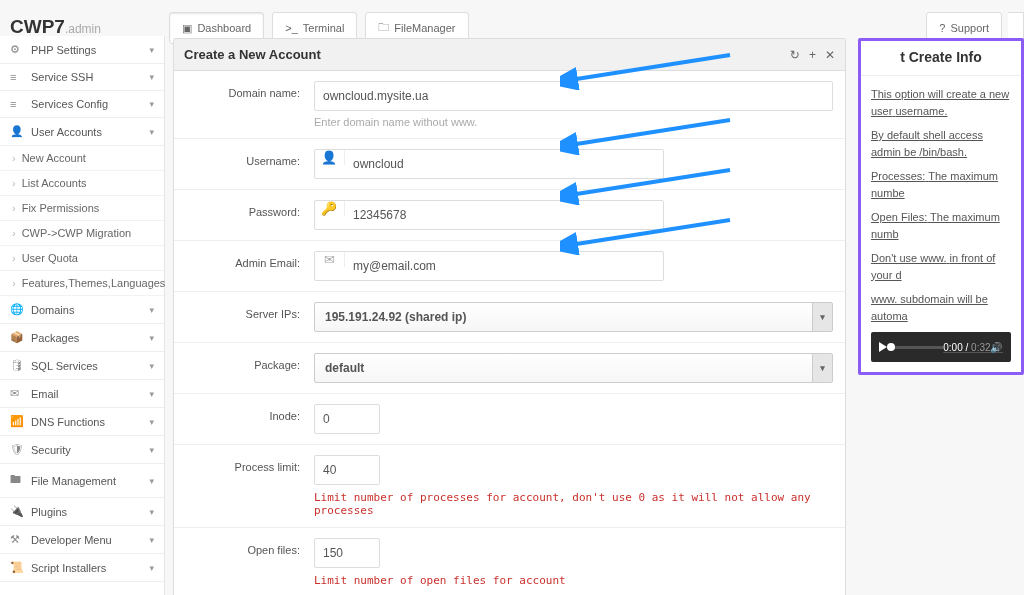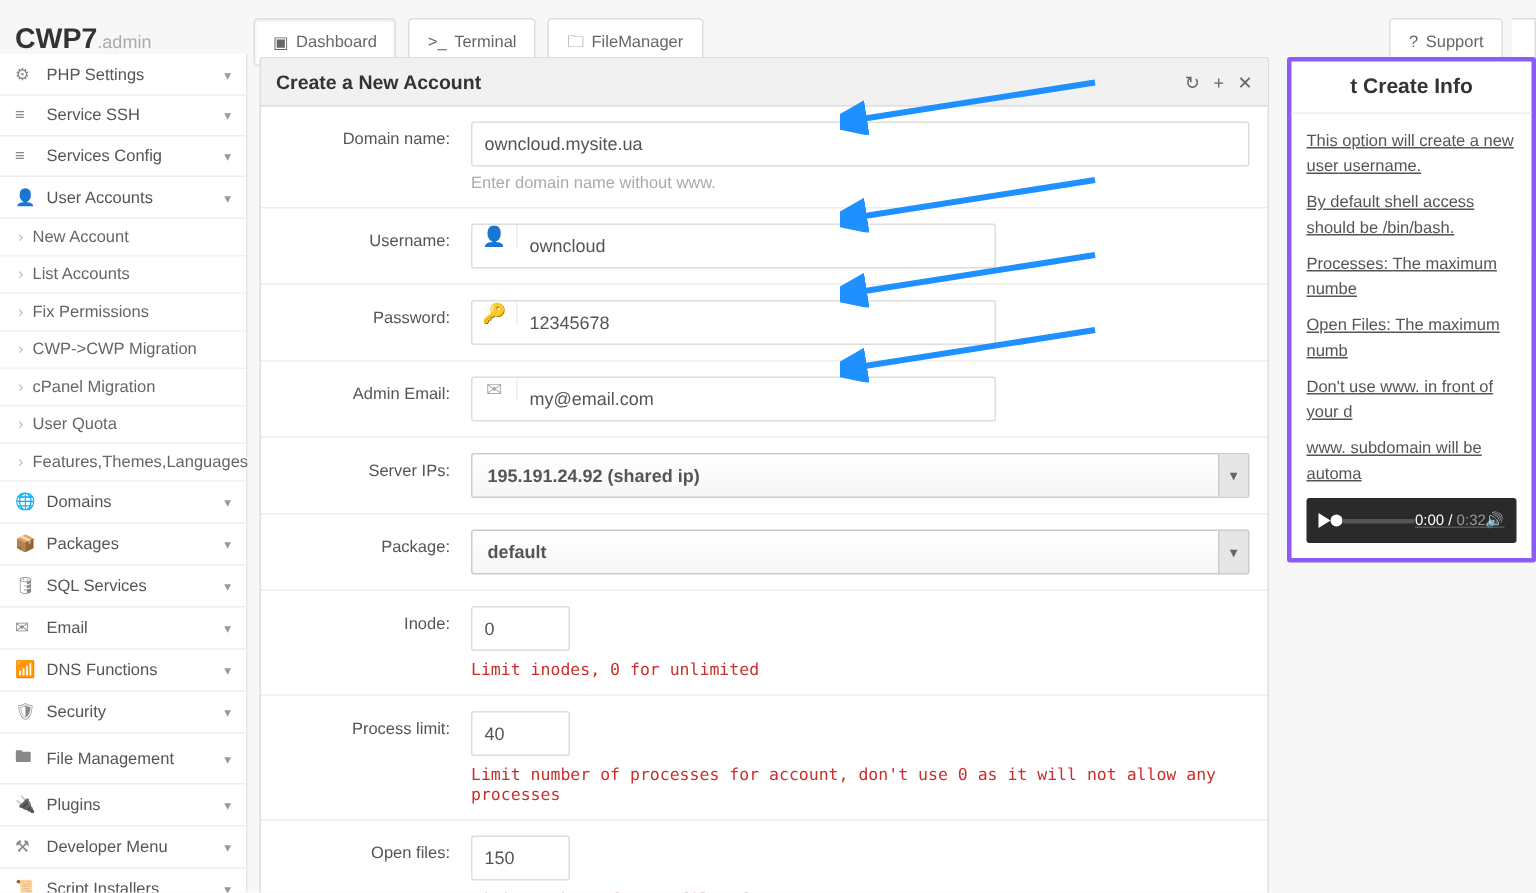--- a/index.html
+++ b/index.html
@@ -98,21 +98,20 @@
       </div>
     <div class="navitem">
         <span class="ico">👤</span>
         <span>User Accounts</span>
         <span class="caret">▾</span>
       </div>
     <div class="subitem">New Account</div>
     <div class="subitem">List Accounts</div>
     <div class="subitem">Fix Permissions</div>
     <div class="subitem">CWP-&gt;CWP Migration</div>
-    <div class="subitem">cPanel Migration</div>
     <div class="subitem">User Quota</div>
     <div class="subitem">Features,Themes,Languages</div>
     <div class="navitem">
         <span class="ico">🌐</span>
         <span>Domains</span>
         <span class="caret">▾</span>
       </div>
     <div class="navitem">
         <span class="ico">📦</span>
         <span>Packages</span>
@@ -224,21 +223,20 @@
               <span class="arrow">▾</span>
             </div>
           </div>
         </div>
         <div class="frow">
           <div class="flabel">Inode:</div>
           <div class="fval">
             <div class="input-wrap narrow">
                 <input value="0" style="">
               </div>
-            <div class="mono">Limit inodes, 0 for unlimited</div>
           </div>
         </div>
         <div class="frow">
           <div class="flabel">Process limit:</div>
           <div class="fval">
             <div class="input-wrap narrow">
                 <input value="40" style="">
               </div>
             <div class="mono">Limit number of processes for account, don't use 0 as it will not allow any processes</div>
           </div>
@@ -255,21 +253,21 @@
 
       </div>
     </div>
   </div>
 
   <div class="rightcol">
     <div class="rightpanel">
       <h4>t Create Info</h4>
       <div class="content">
         <p><span>This option will create a new user</span> <span>username.</span></p>
-        <p><span>By default shell access should be</span> <span>/bin/bash.</span></p>
+        <p><span>By default shell access admin be</span> <span>/bin/bash.</span></p>
         <p><span>Processes:</span> <span>The maximum numbe</span></p>
         <p><span>Open Files:</span> <span>The maximum numb</span></p>
         <p><span>Don't use www.</span> <span>in front of your d</span></p>
         <p>www. subdomain will be automa</p>
         <div class="audio">
           <span class="play"></span>
           <span class="dot"></span>
           <span class="line"></span>
           <span><span>0:00</span> / <span style="color:#999">0:32</span></span>
           <span>🔊</span>

